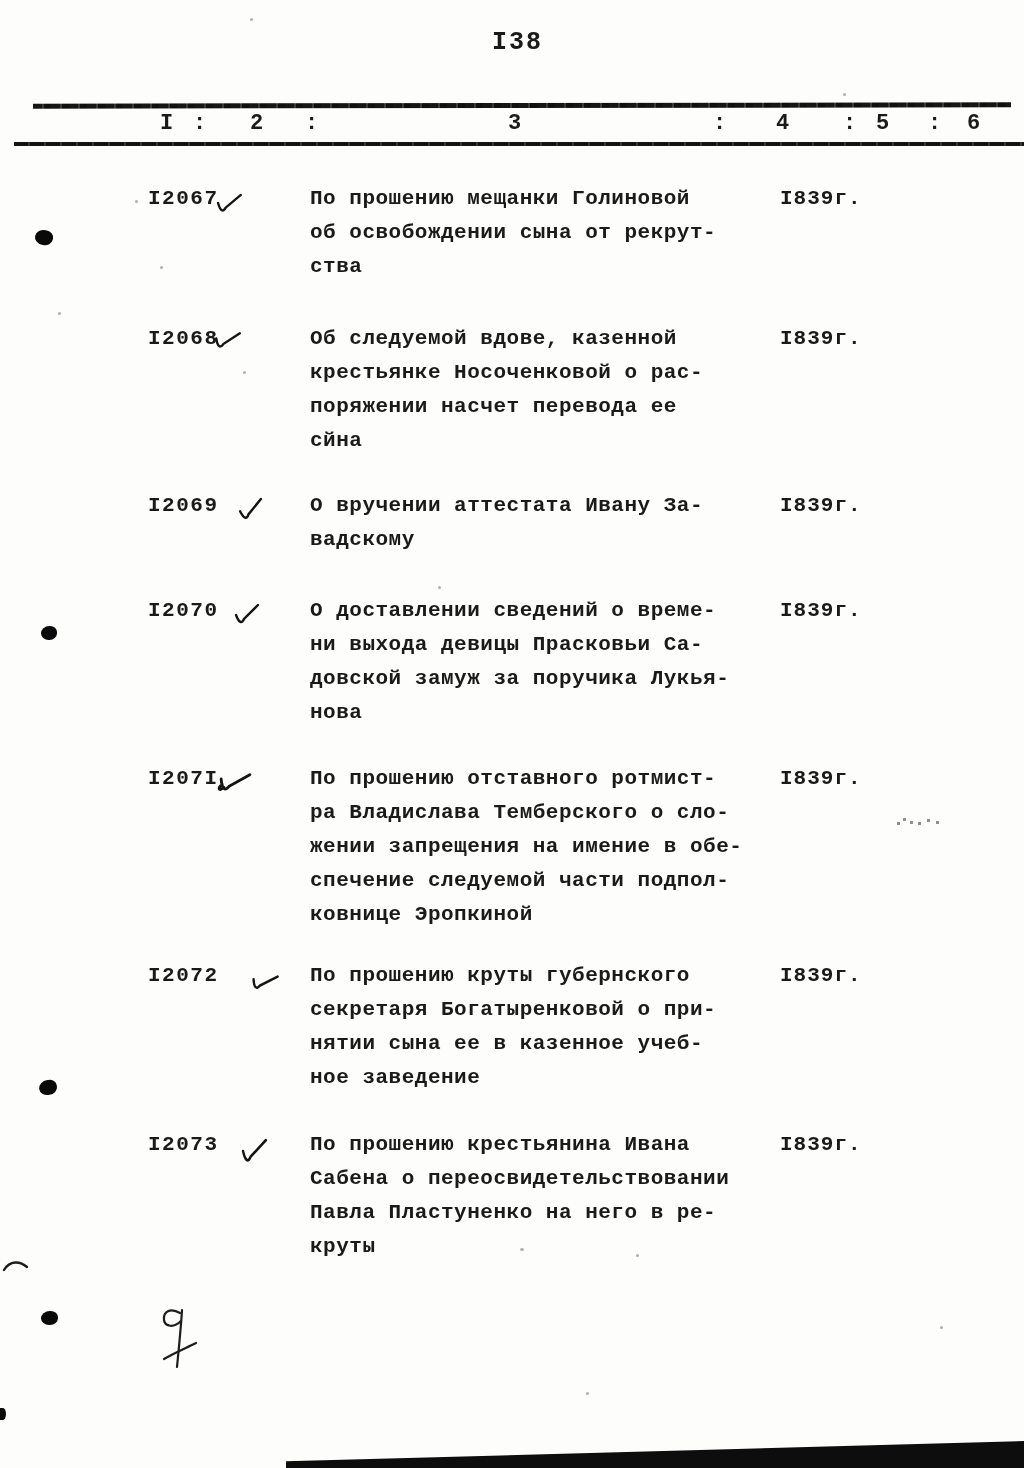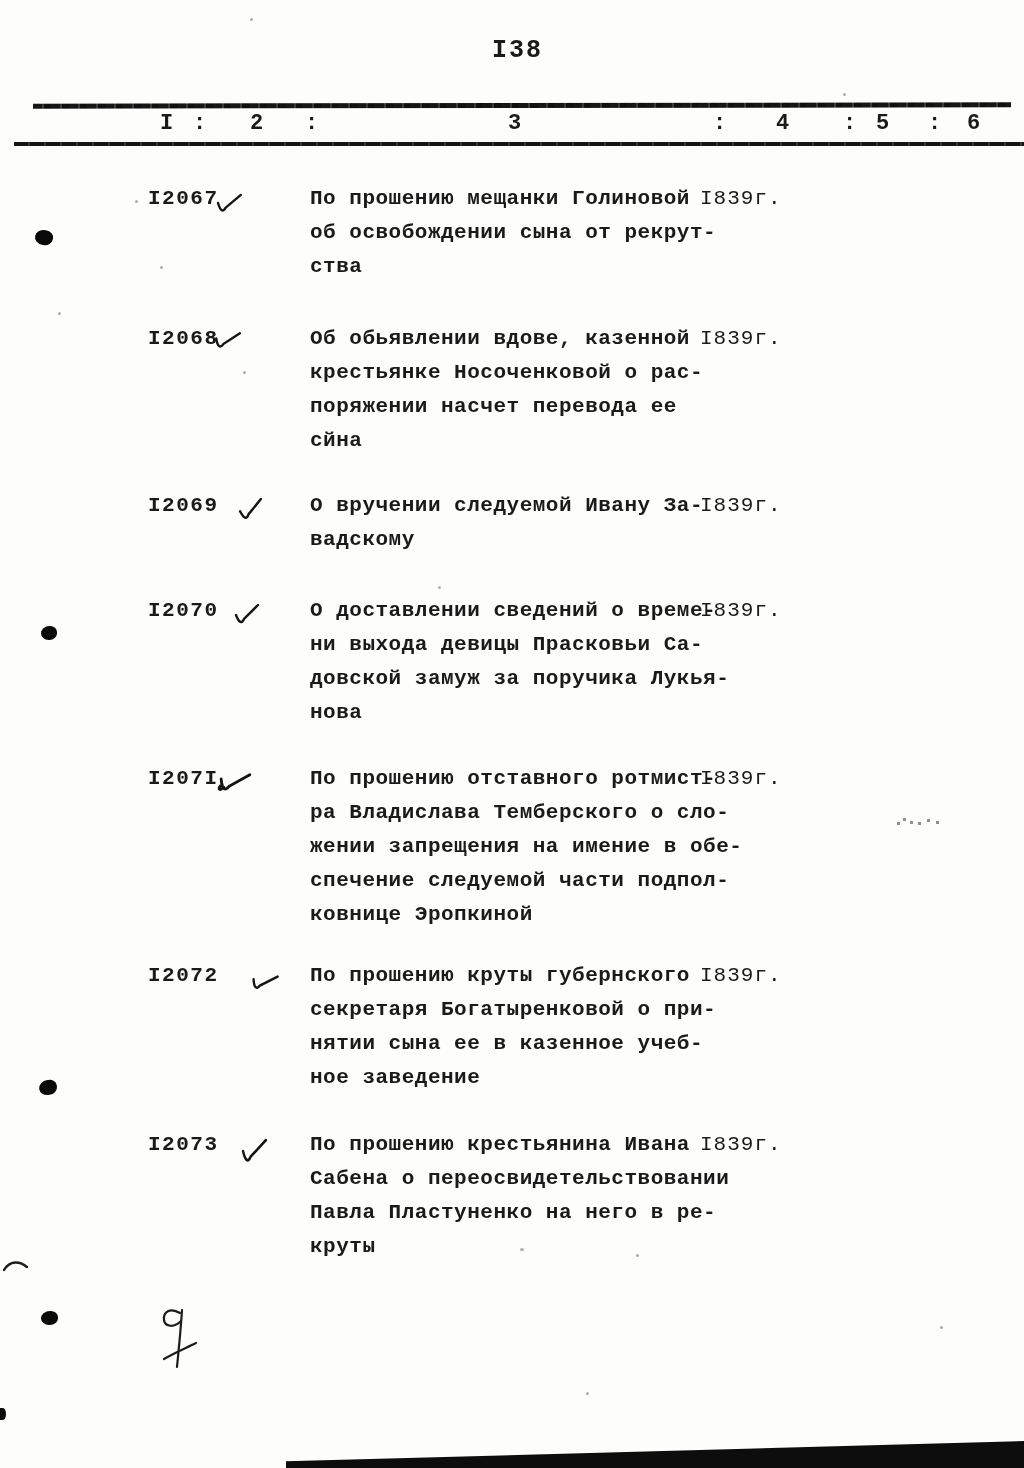--- a/index.html
+++ b/index.html
@@ -5,21 +5,21 @@
   html,body{margin:0;padding:0;background:#e9e9e9;}
   .page{
     position:relative;
     width:1024px;height:1468px;
     background:#fdfdfc;
     font-family:"Liberation Mono","DejaVu Sans Mono",monospace;
     color:#1a1a1a;
     overflow:hidden;
   }
   .pageno{
-    position:absolute;top:36px;left:492px;
+    position:absolute;top:28px;left:492px;
     font-size:25px;font-weight:bold;letter-spacing:2px;
   }
   .rule{position:absolute;background:#1c1c1c;}
   .rule-top{
     top:103px;left:33px;width:978px;height:5px;
     background:repeating-linear-gradient(90deg,#161616 0 9px,#3b3b3b 9px 11px,#101010 11px 18px);
     transform:rotate(-0.08deg);
   }
   .rule-mid{
     top:142px;left:14px;width:1010px;height:4px;
@@ -37,22 +37,22 @@
   .entry .num{
     position:absolute;left:148px;top:0;
     font-size:21px;font-weight:bold;letter-spacing:1.5px;line-height:34px;
   }
   .entry .desc{
     position:absolute;left:310px;top:0;width:480px;
     font-size:21px;font-weight:bold;letter-spacing:0.5px;
     line-height:34px;white-space:pre-line;
   }
   .entry .year{
-    position:absolute;left:700px;top:0;
-    font-size:21px;font-weight:normal;letter-spacing:1px;line-height:34px;
+    position:absolute;left:780px;top:0;
+    font-size:21px;font-weight:bold;letter-spacing:1px;line-height:34px;
   }
   .r1{top:182px}.r2{top:322px}.r3{top:489px}.r4{top:594px}
   .r5{top:762px}.r6{top:959px}.r7{top:1128px}
 
   .check{position:absolute;}
   .check path{stroke:#141414;stroke-width:2.4;fill:none;stroke-linecap:round;}
   .r1 .check{left:215px;top:9px;transform:rotate(5deg);}
   .r2 .check{left:213px;top:6px;transform:rotate(12deg);}
   .r3 .check{left:237px;top:8px;transform:rotate(-6deg);}
   .r4 .check{left:233px;top:8px;}
@@ -123,33 +123,33 @@
 об освобождении сына от рекрут-
 ства</div>
     <span class="year">I839г.</span>
   </div>
 
   <div class="entry r2">
     <span class="num">I2068</span>
     <svg class="check" width="30" height="26" viewBox="0 0 30 26">
         <path d="M3 13 C6 21 9 22 11 17 L25 3"></path>
       </svg>
-    <div class="desc">Об обьявлении вдове, казенной
+    <div class="desc">Об следуемой вдове, казенной
 крестьянке Носоченковой о рас-
 поряжении насчет перевода ее
 сйна</div>
     <span class="year">I839г.</span>
   </div>
 
   <div class="entry r3">
     <span class="num">I2069</span>
     <svg class="check" width="30" height="26" viewBox="0 0 30 26">
         <path d="M3 13 C6 21 9 22 11 17 L25 3"></path>
       </svg>
-    <div class="desc">О вручении следуемой Ивану За-
+    <div class="desc">О вручении аттестата Ивану За-
 вадскому</div>
     <span class="year">I839г.</span>
   </div>
 
   <div class="entry r4">
     <span class="num">I2070</span>
     <svg class="check" width="30" height="26" viewBox="0 0 30 26">
         <path d="M3 13 C6 21 9 22 11 17 L25 3"></path>
       </svg>
     <div class="desc">О доставлении сведений о време-

